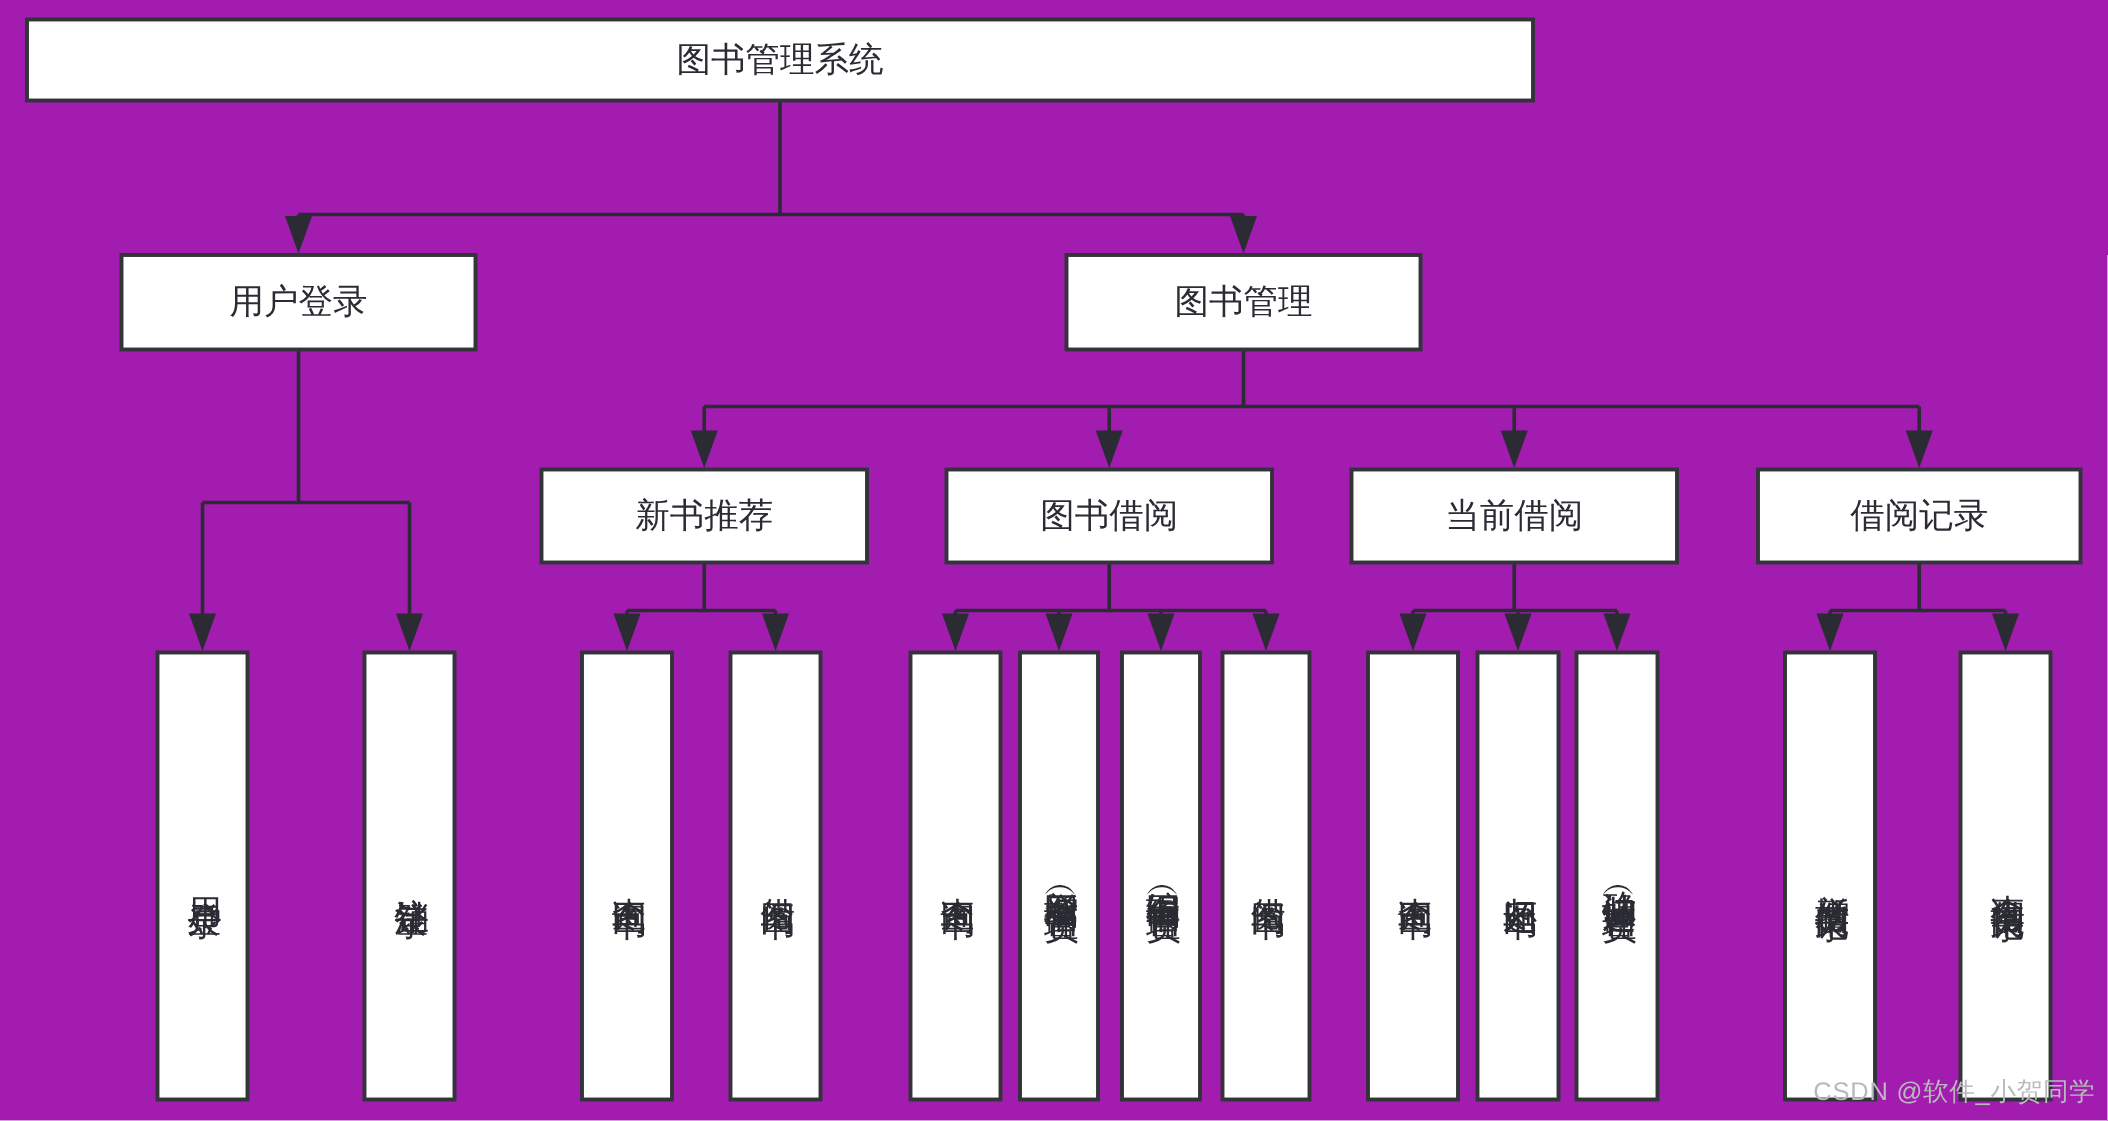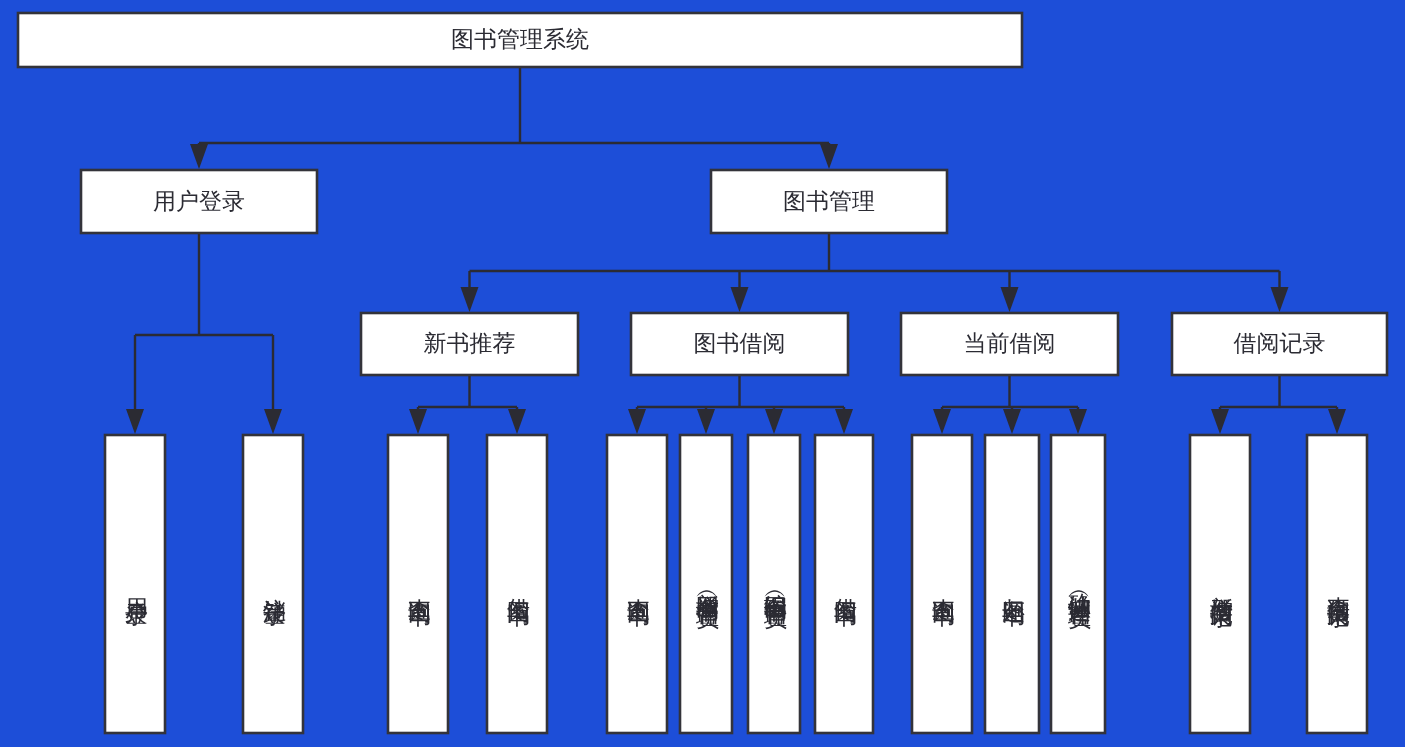--- a/index.html
+++ b/index.html
@@ -4,21 +4,21 @@
 <style>
   html, body {
     margin: 0;
     padding: 0;
     background: #ffffff;
   }
   #root-canvas {
     position: relative;
     width: 1405px;
     height: 747px;
-    background: #1d4ed8;
+    background: #a21caf;
     overflow: hidden;
     font-family: "Liberation Sans", "DejaVu Sans", sans-serif;
   }
   svg.diagram {
     position: absolute;
     left: 0;
     top: 0;
     width: 1405px;
     height: 747px;
   }
@@ -195,14 +195,15 @@
           <rect x="1190" y="435" width="60" height="298" class="node-box"></rect>
           <text x="1220" y="584" class="node-label vertical">新增借阅记录</text>
         </g>
         <g>
           <rect x="1307" y="435" width="60" height="298" class="node-box"></rect>
           <text x="1337" y="584" class="node-label vertical">查询借阅记录</text>
         </g>
       </g>
   </svg>
 
+  <div class="watermark">CSDN @软件_小贺同学</div>
 
 </div>
 
 </body></html>

